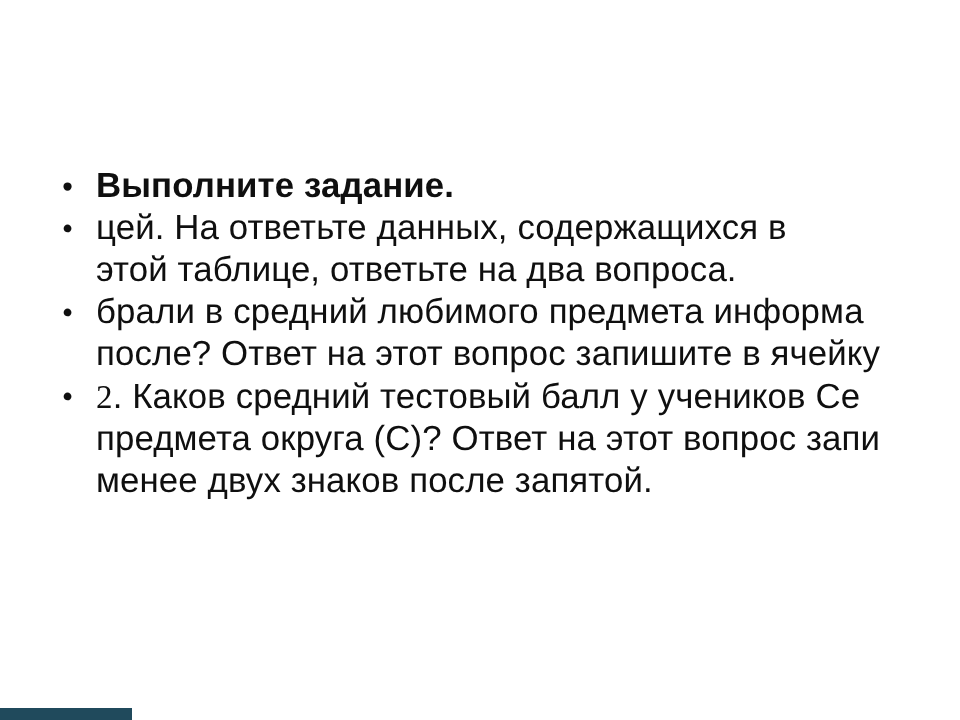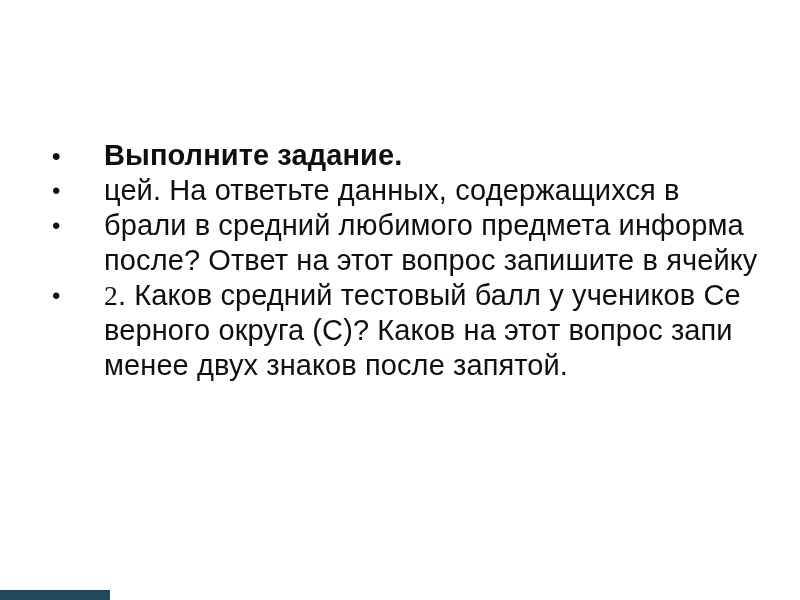--- a/index.html
+++ b/index.html
@@ -36,21 +36,20 @@
     font-size: 24px;
     line-height: 35px;
     color: #0f0f0f;
     text-align: left;
   }
   .bullet-text {
     flex: 1 1 auto;
     font-size: 29px;
     line-height: 35px;
     letter-spacing: 0.1px;
-    margin-left: 24px;
   }
   .bullet-item.bold .bullet-text,
   .bullet-item.bold .bullet-marker {
     font-weight: bold;
   }
   .bullet-line {
     display: block;
     white-space: pre;
   }
   
@@ -78,36 +77,37 @@
       <span class="bullet-marker">•</span>
       <span class="bullet-text">
         <span class="bullet-line">Выполните задание.</span>
       </span>
     </div>
 
     <div class="bullet-item">
       <span class="bullet-marker">•</span>
       <span class="bullet-text">
         <span class="bullet-line">цей. На ответьте данных, содержащихся в</span>
+        <span class="bullet-line">этой таблице, ответьте на два вопроса.</span>
       </span>
     </div>
 
     <div class="bullet-item">
       <span class="bullet-marker">•</span>
       <span class="bullet-text">
         <span class="bullet-line">брали в средний любимого предмета информа</span>
         <span class="bullet-line">после? Ответ на этот вопрос запишите в ячейку</span>
       </span>
     </div>
 
     <div class="bullet-item">
       <span class="bullet-marker">•</span>
       <span class="bullet-text">
         <span class="bullet-line"><span class="num">2</span>. Каков средний тестовый балл у учеников Се</span>
-        <span class="bullet-line">верного округа (С)? Каков на этот вопрос запи</span>
+        <span class="bullet-line">предмета округа (С)? Ответ на этот вопрос запи</span>
         <span class="bullet-line">менее двух знаков после запятой.</span>
       </span>
     </div>
 
   </div>
 
   <div class="footer-accent-bar"></div>
 </div>
 
 </body></html>

